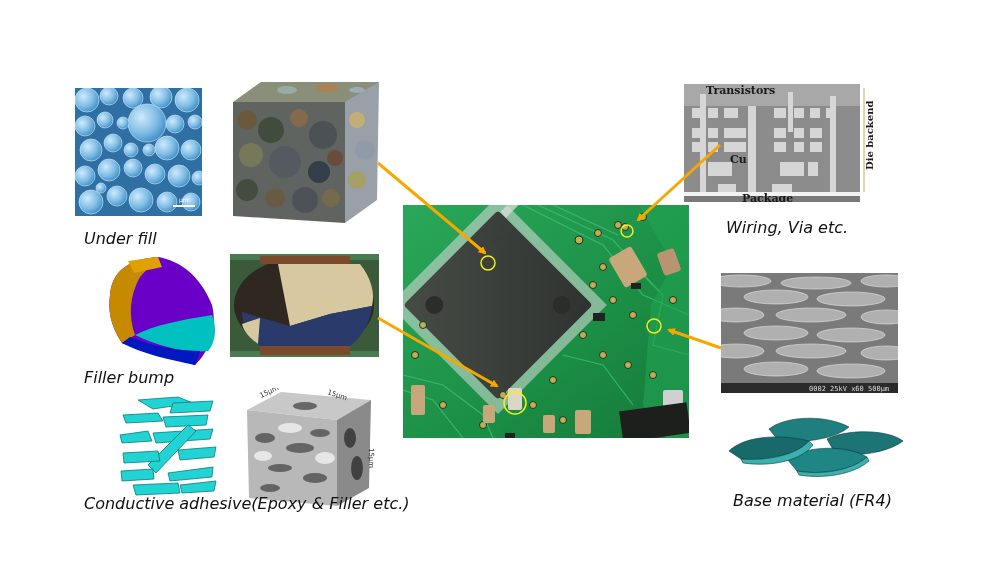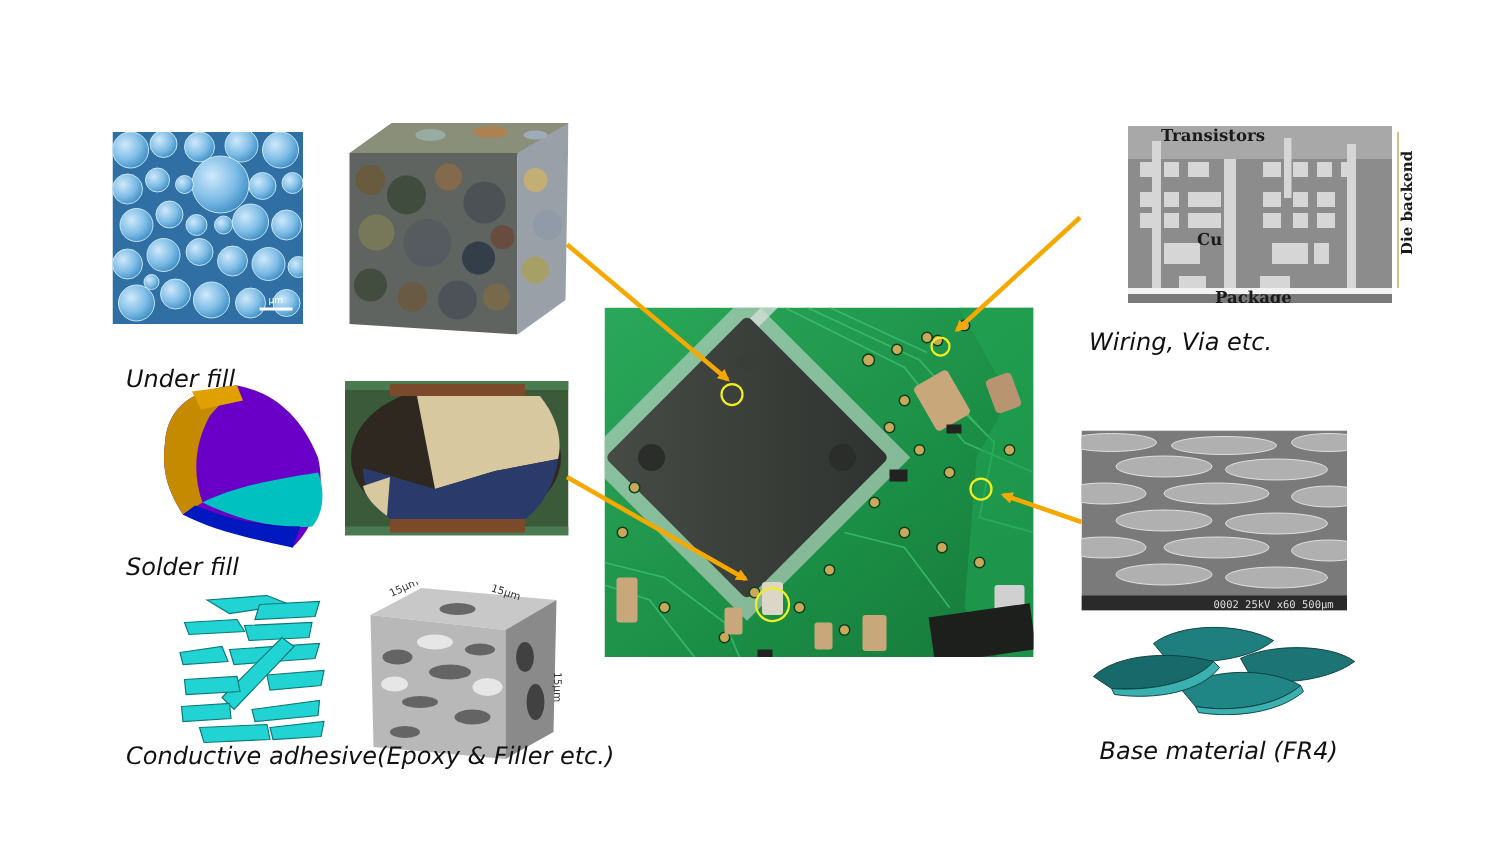--- a/index.html
+++ b/index.html
@@ -179,21 +179,21 @@
       <circle cx="130" cy="40" r="8" fill="#c8b070"></circle>
         <circle cx="138" cy="70" r="10" fill="#8f9aa8"></circle>
         <circle cx="130" cy="100" r="9" fill="#a8a060"></circle>
       <ellipse cx="60" cy="10" rx="10" ry="4" fill="#9ab0a8"></ellipse>
         <ellipse cx="100" cy="8" rx="12" ry="4" fill="#b08050"></ellipse>
         <ellipse cx="130" cy="10" rx="8" ry="3" fill="#a0b0c0"></ellipse>
     </g>
   </svg>
 </div>
 
-<div class="caption" style="left:84px;top:243px;">Under fill</div>
+<div class="caption" style="left:84px;top:229px;">Under fill</div>
 
 <div class="abs" style="left:100px;top:255px;width:120px;height:112px;">
   <svg width="120" height="112" viewBox="0 0 120 112">
     <path d="M10 40 C12 15 30 4 58 2 C80 6 100 20 112 50 C118 75 108 98 95 110 C70 100 40 95 22 88 C10 70 8 55 10 40 Z" fill="#6a00c8"></path>
     <path d="M10 40 C12 15 30 4 58 2 L40 22 C30 40 28 60 35 80 L22 88 C10 70 8 55 10 40 Z" fill="#c58a00"></path>
     <path d="M28 6 L58 2 L62 12 L34 18 Z" fill="#e0a000"></path>
     <path d="M35 80 C55 70 80 65 112 60 C118 75 114 90 108 96 C85 98 60 92 35 80 Z" fill="#00c0c0"></path>
     <path d="M22 88 C40 95 70 100 95 110 L100 96 C80 96 55 92 30 84 Z" fill="#0010b0"></path>
     <path d="M30 82 C55 92 80 98 100 96 L95 110 C70 105 40 98 22 88 Z" fill="#0018c0"></path>
   </svg>
@@ -206,21 +206,21 @@
     <rect x="0" y="97" width="149" height="6" fill="#4a7a50"></rect>
     <ellipse cx="74" cy="51" rx="70" ry="48" fill="#2e2820"></ellipse>
     <rect x="30" y="2" width="90" height="8" fill="#7a4a2a"></rect>
     <rect x="30" y="92" width="90" height="9" fill="#7a4a2a"></rect>
     <path d="M48 10 L130 10 C142 25 145 40 142 52 L100 60 L60 72 Z" fill="#d8c8a0"></path>
     <path d="M12 58 L60 72 L100 60 L142 52 C140 70 130 85 120 92 L30 92 C18 82 12 70 12 58 Z" fill="#2a3a6a"></path>
     <path d="M12 70 L30 64 L28 90 C20 84 14 78 12 70 Z" fill="#d8c8a0"></path>
   </svg>
 </div>
 
-<div class="caption" style="left:84px;top:368px;">Solder fill</div>
+<div class="caption" style="left:84px;top:368px;">Filler bump</div>
 
 <div class="abs" style="left:118px;top:395px;width:102px;height:103px;">
   <svg width="102" height="103" viewBox="0 0 102 103">
     <g fill="#22d3d3" stroke="#0a7a7a" stroke-width="0.8">
       <polygon points="20,5 60,2 75,8 35,14"></polygon>
         <polygon points="55,8 95,6 92,16 52,18"></polygon>
       <polygon points="5,20 40,18 45,26 8,28"></polygon>
         <polygon points="45,22 90,20 88,30 48,32"></polygon>
       <polygon points="2,40 30,36 34,46 4,48"></polygon>
         <polygon points="35,38 95,34 92,44 38,48"></polygon>
@@ -257,21 +257,21 @@
         <ellipse cx="18" cy="68" rx="9" ry="5"></ellipse>
     </g>
     <text x="16" y="10" font-size="7" fill="#333" transform="rotate(-25 16 10)">15μm</text>
     <text x="82" y="6" font-size="7" fill="#333" transform="rotate(18 82 6)">15μm</text>
     <text x="124" y="60" font-size="7" fill="#333" transform="rotate(90 124 60)">15μm</text>
   </svg>
 </div>
 
 <div class="caption" style="left:84px;top:494px;">Conductive adhesive(Epoxy &amp; Filler etc.)</div>
 
-<div class="abs" style="left:752px;top:84px;width:190px;height:118px;">
+<div class="abs" style="left:684px;top:84px;width:190px;height:118px;">
   <svg width="190" height="118" viewBox="0 0 190 118">
     <rect x="0" y="0" width="176" height="118" fill="#8c8c8c"></rect>
     <rect x="0" y="0" width="176" height="22" fill="#a8a8a8"></rect>
     <g fill="#d6d6d6">
       <rect x="8" y="24" width="10" height="10"></rect>
         <rect x="24" y="24" width="10" height="10"></rect>
         <rect x="40" y="24" width="14" height="10"></rect>
       <rect x="90" y="24" width="12" height="10"></rect>
         <rect x="110" y="24" width="10" height="10"></rect>
         <rect x="126" y="24" width="10" height="10"></rect>
@@ -303,21 +303,21 @@
     <line x1="180" y1="4" x2="180" y2="108" stroke="#b8b050" stroke-width="1"></line>
     <text class="sem-label" x="22" y="10" font-size="11" fill="#1a1a1a">Transistors</text>
     <text class="sem-label" x="46" y="79" font-size="11" fill="#1a1a1a">Cu</text>
     <text class="sem-label" x="58" y="118" font-size="11" fill="#1a1a1a">Package</text>
     <text class="sem-label" x="189" y="86" font-size="10" fill="#1a1a1a" transform="rotate(-90 189 86)">Die backend</text>
   </svg>
 </div>
 
 <div class="caption" style="left:726px;top:218px;">Wiring, Via etc.</div>
 
-<div class="abs" style="left:721px;top:287px;width:177px;height:131px;">
+<div class="abs" style="left:721px;top:273px;width:177px;height:131px;">
   <svg width="177" height="120" viewBox="0 0 177 120">
     <rect width="177" height="120" fill="#7a7a7a"></rect>
     <g fill="#b0b0b0" stroke="#e6e6e6" stroke-width="0.6">
       <ellipse cx="20" cy="8" rx="30" ry="6"></ellipse>
         <ellipse cx="95" cy="10" rx="35" ry="6"></ellipse>
         <ellipse cx="165" cy="8" rx="25" ry="6"></ellipse>
       <ellipse cx="55" cy="24" rx="32" ry="7"></ellipse>
         <ellipse cx="130" cy="26" rx="34" ry="7"></ellipse>
       <ellipse cx="15" cy="42" rx="28" ry="7"></ellipse>
         <ellipse cx="90" cy="42" rx="35" ry="7"></ellipse>

